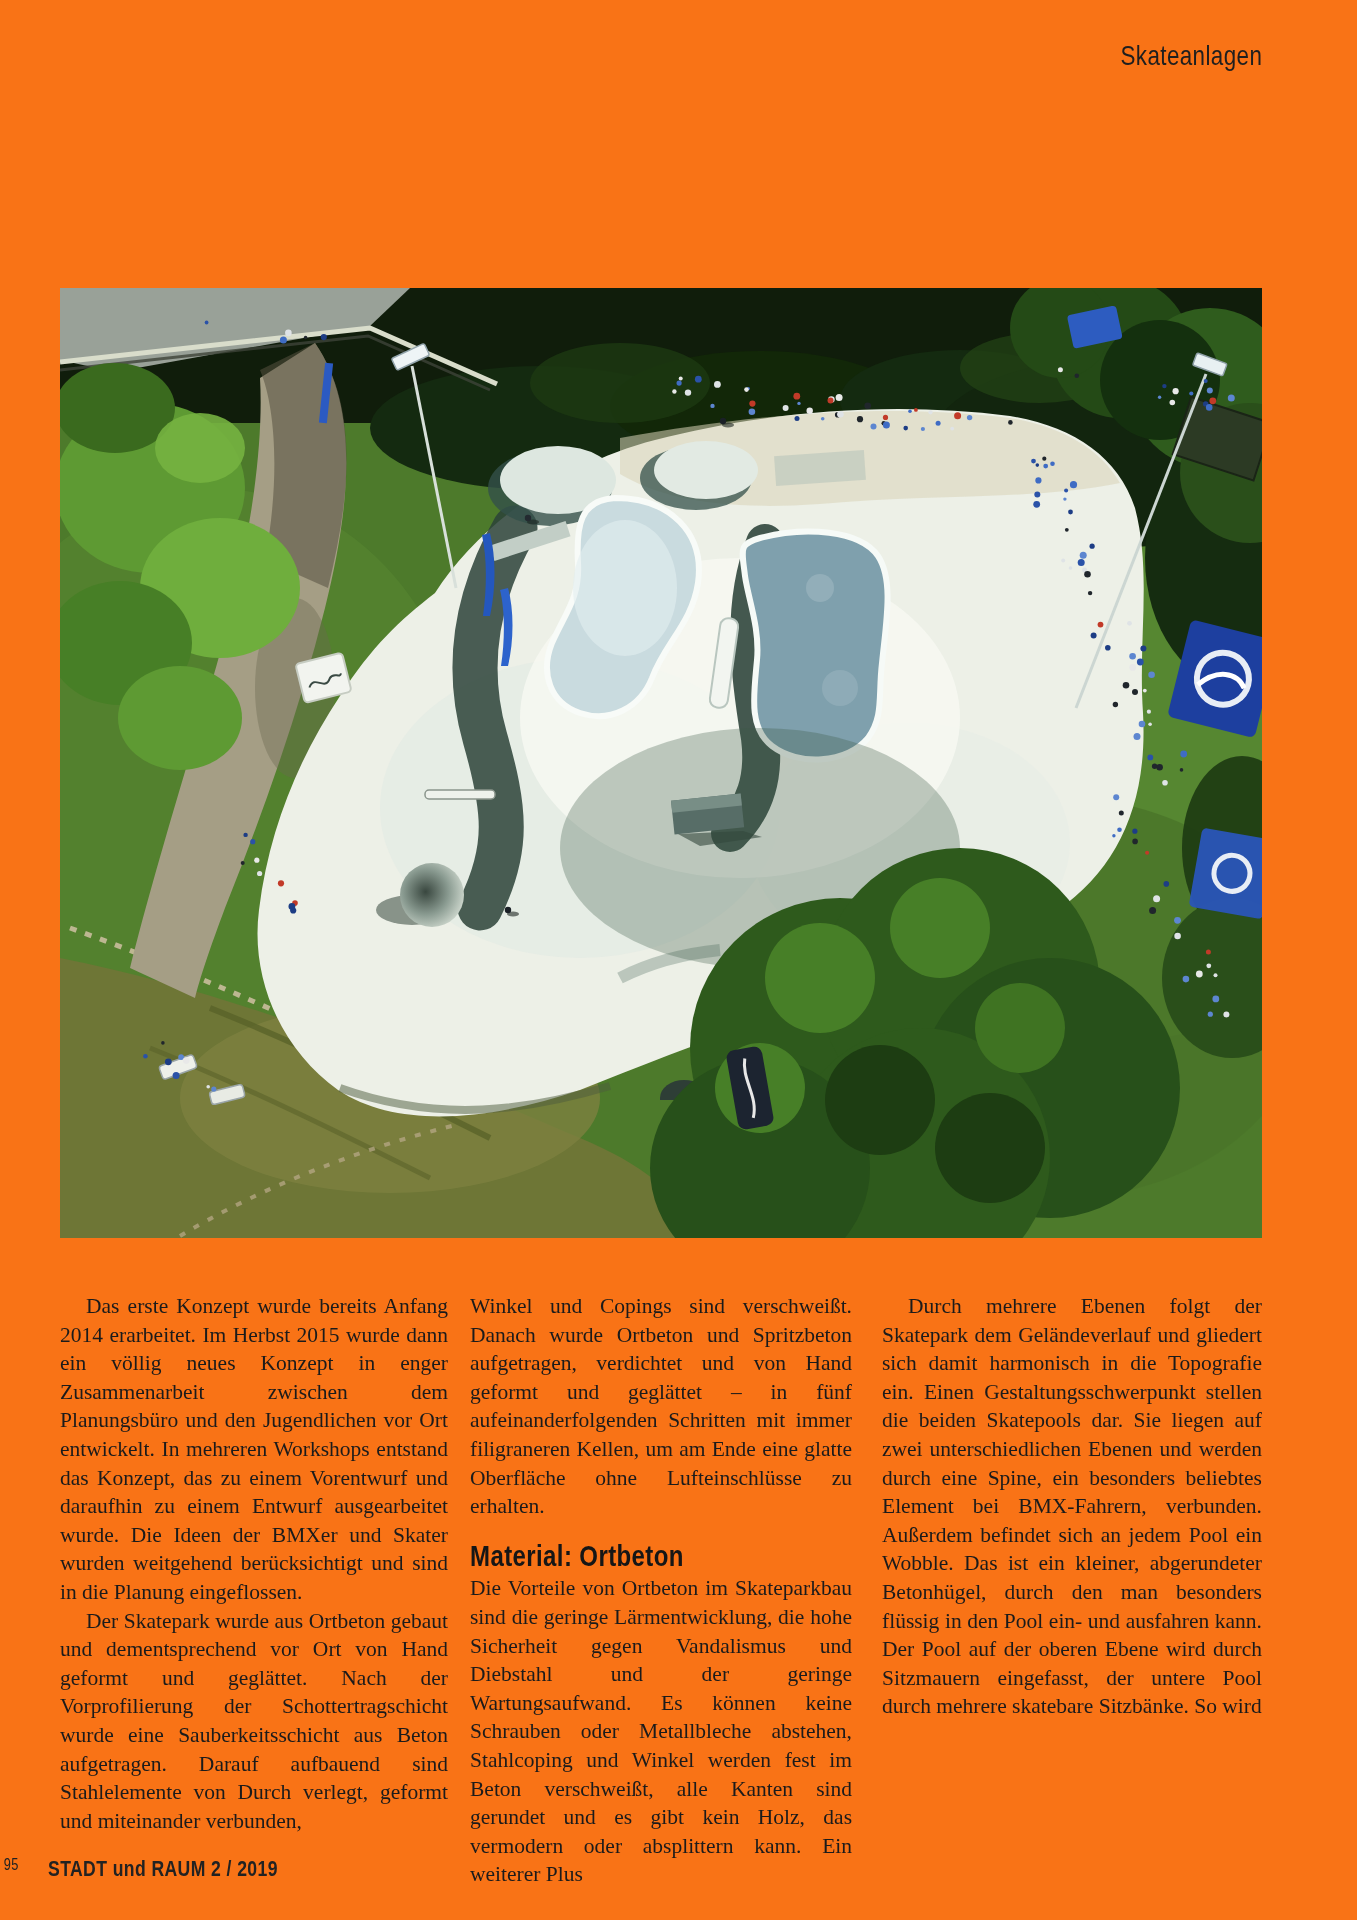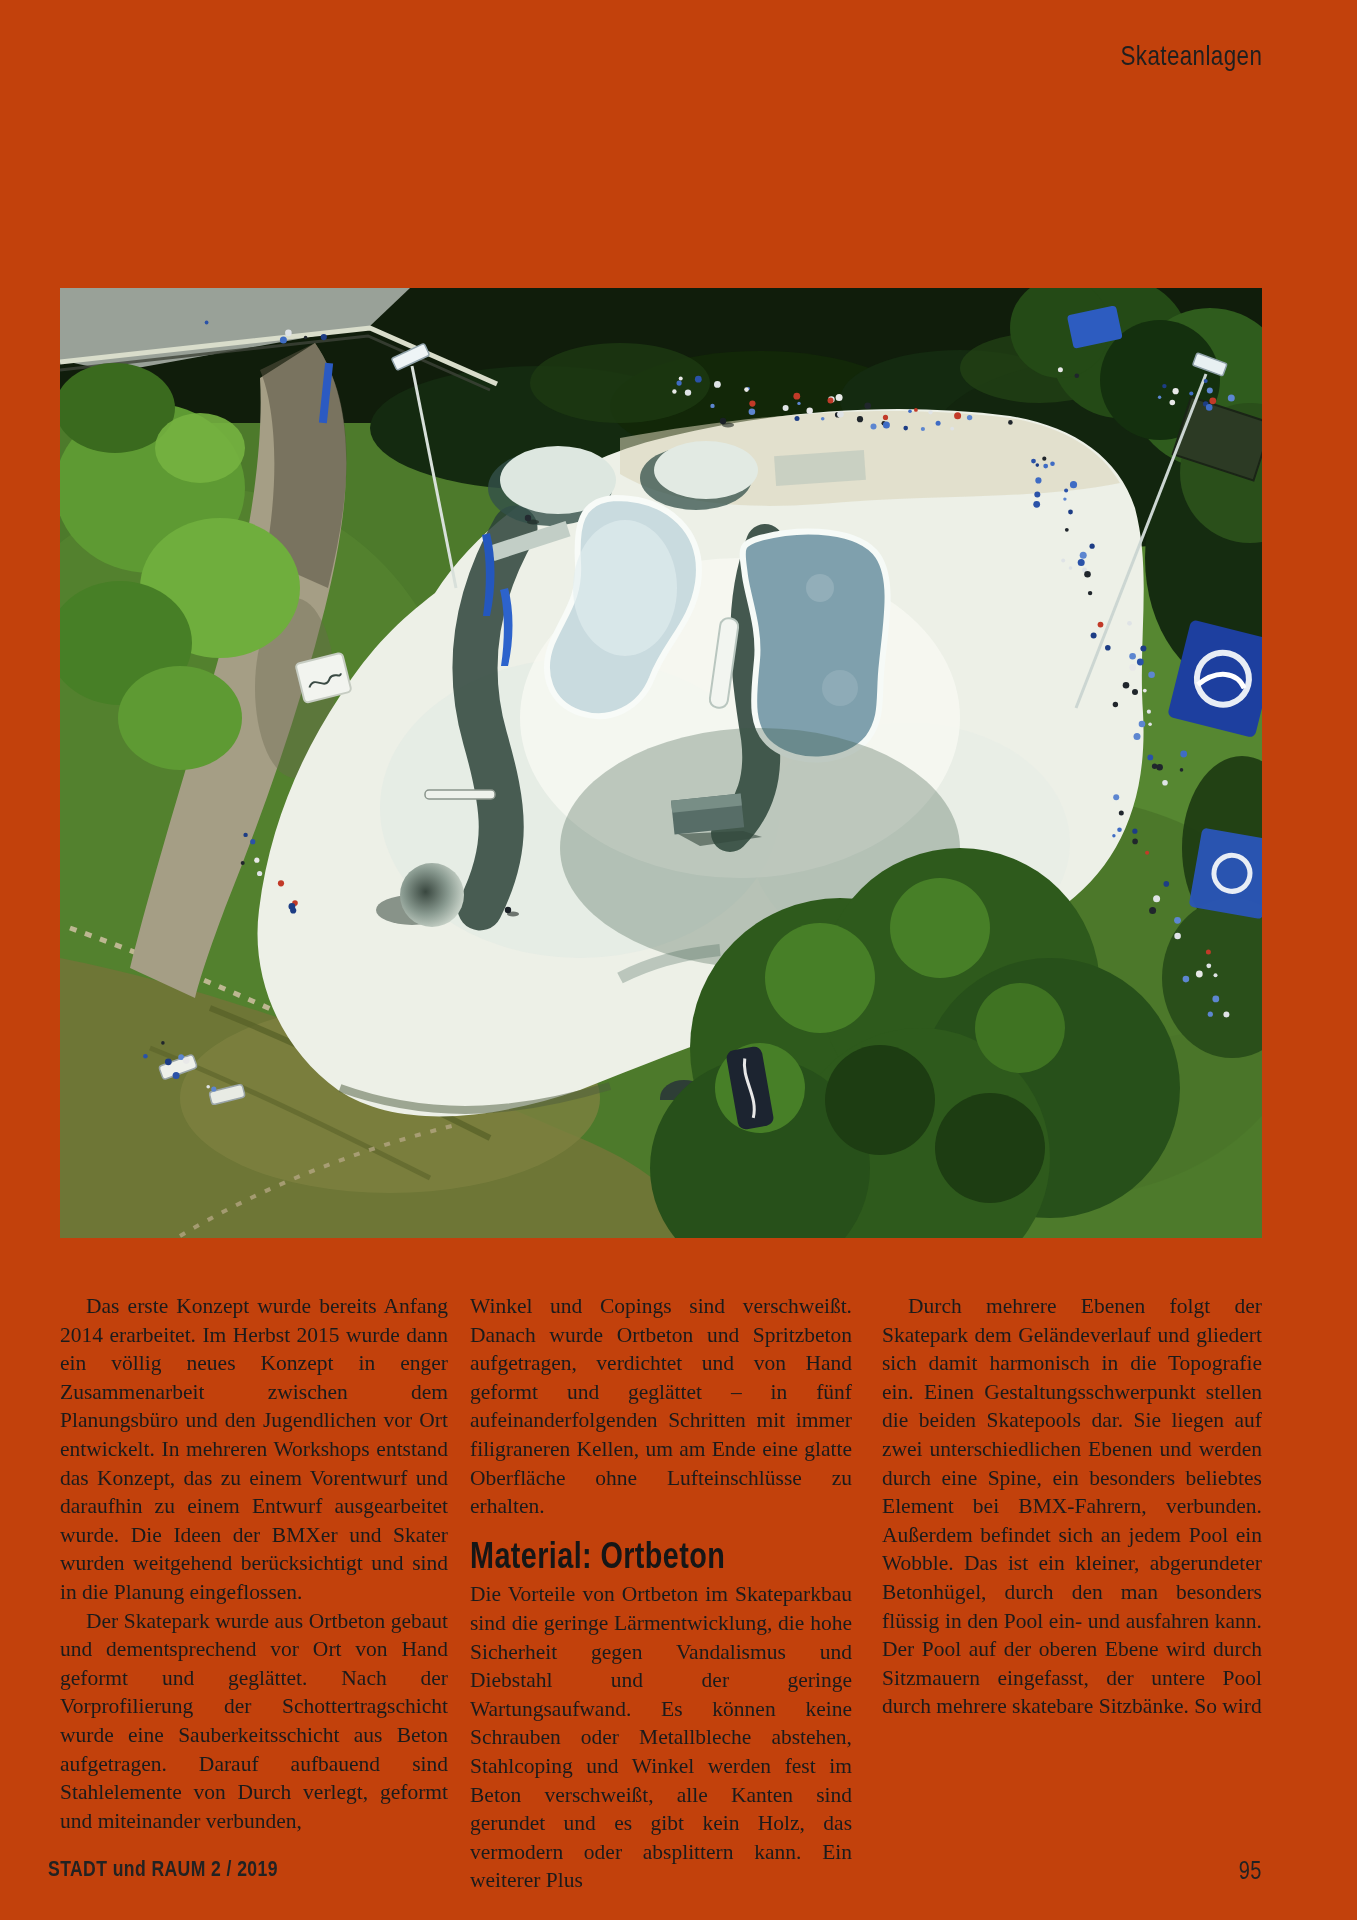--- a/index.html
+++ b/index.html
@@ -1,41 +1,41 @@
 <!DOCTYPE html>
 <html lang="de"><head>
 <meta charset="utf-8">
 <style>
   html,body{margin:0;padding:0;background:#ffffff;}
-  .page{position:relative;width:1357px;height:1920px;background:#c2410c;overflow:hidden;
+  .page{position:relative;width:1357px;height:1920px;background:#f97316;overflow:hidden;
         font-family:"Liberation Serif",serif;color:#1b1b1b;}
   
   .mag-header{position:absolute;top:40px;left:0;width:1262px;text-align:right;
         font-family:"Liberation Sans",sans-serif;font-size:28px;font-weight:400;color:#1f1f1f;}
   .cond-r{display:inline-block;transform:scaleX(.8);transform-origin:right center;letter-spacing:.5px;}
   .cond-l{display:inline-block;transform:scaleX(.8);transform-origin:left center;letter-spacing:.5px;}
   
   .photo{position:absolute;left:60px;top:288px;width:1202px;height:950px;overflow:hidden;}
   .photo svg{display:block;}
   
   .col{position:absolute;top:1292px;font-size:21.5px;line-height:28.6px;text-align:justify;
        -webkit-hyphens:auto;hyphens:auto;}
   .col-1{left:60px;width:388px;}
   .col-2{left:470px;width:382px;}
   .col-3{left:882px;width:380px;}
   .para{margin:0;}
   .para.indent{text-indent:26px;}
   .para.space{margin-top:0;}
-  .subhead{margin:21px 0 10px 0;font-family:"Liberation Sans",sans-serif;
-           font-size:36px;font-weight:700;color:#161616;}
+  .subhead{margin:21px 0 4px 0;font-family:"Liberation Sans",sans-serif;
+           font-size:30px;font-weight:700;color:#161616;}
   
   .footer-left{position:absolute;left:48px;top:1856px;font-family:"Liberation Sans",sans-serif;
            font-size:22px;font-weight:700;color:#222;}
-  .footer-right{position:absolute;left:0;top:1856px;width:1262px;text-align:right;
-           font-family:"Liberation Sans",sans-serif;font-size:25px;font-weight:400;color:#222;}
+  .footer-right{position:absolute;left:0;top:1856px;width:1262px;text-align:left;
+           font-family:"Liberation Sans",sans-serif;font-size:16px;font-weight:400;color:#222;}
 </style>
 </head>
 <body>
 
 <div class="page">
 
   <div class="mag-header">
     <span class="cond-r">Skateanlagen</span>
   </div>
 

